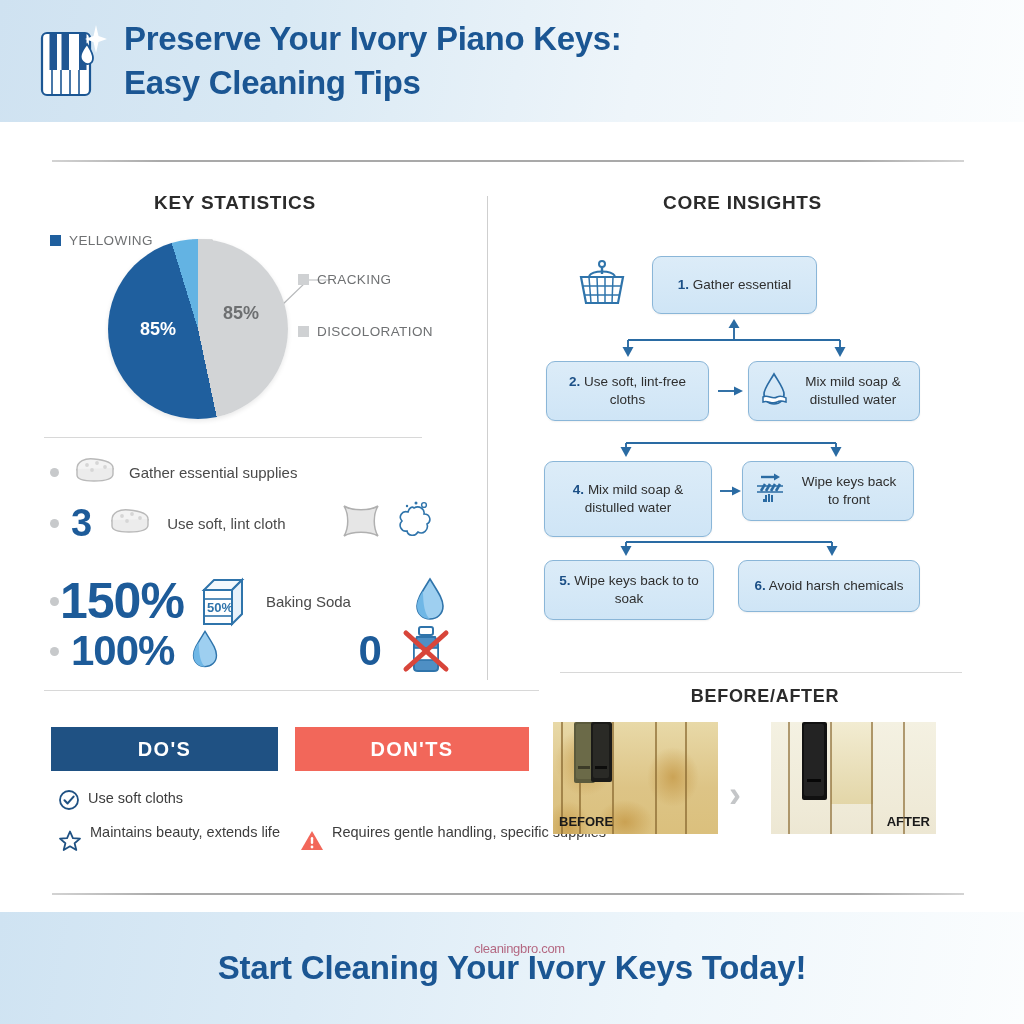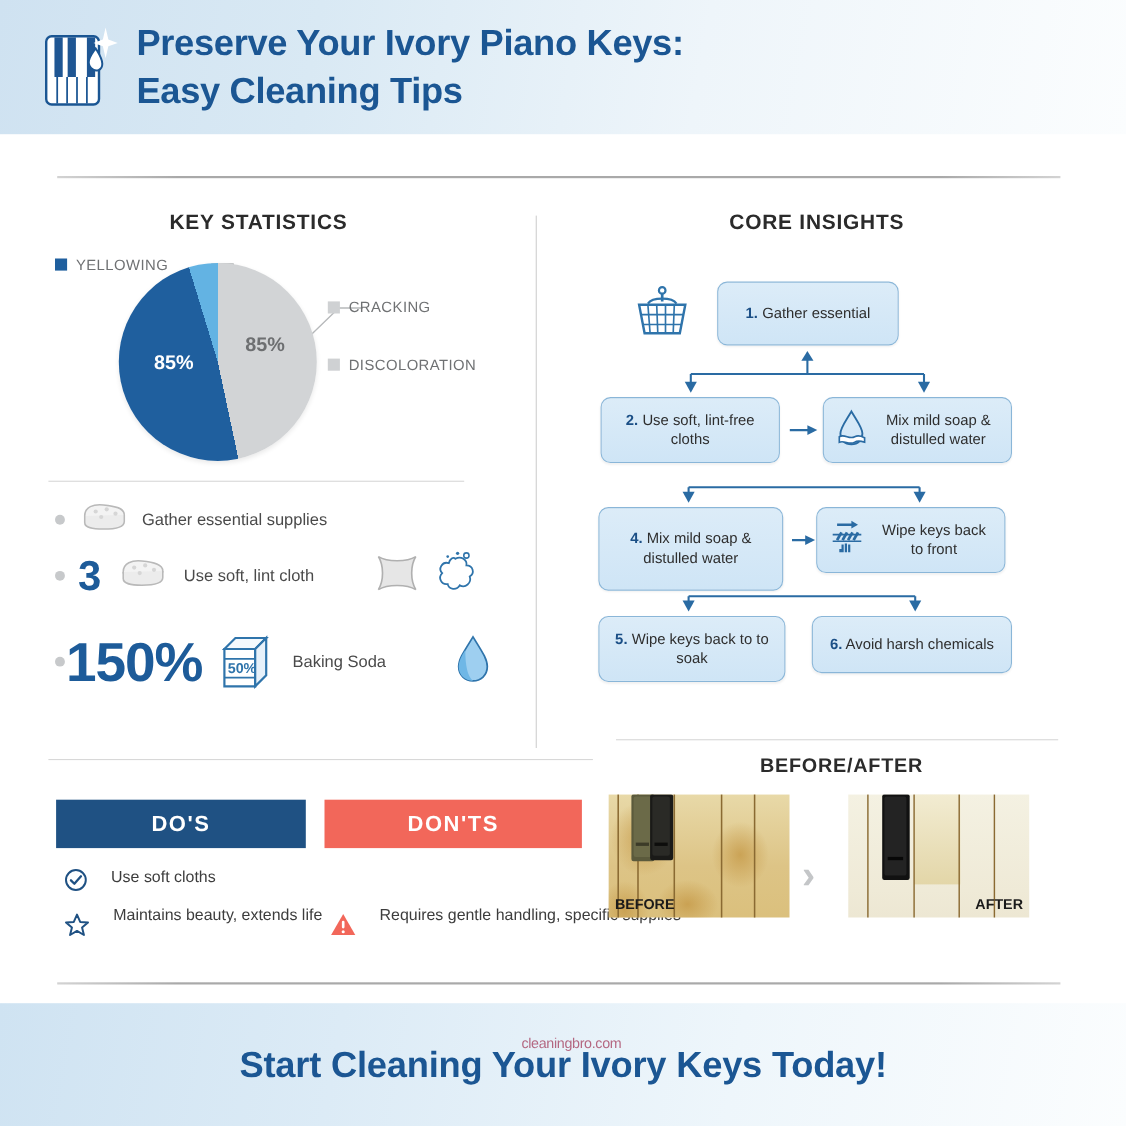--- a/index.html
+++ b/index.html
@@ -114,21 +114,21 @@
   .flow-svg { position: absolute; left: 0; top: 0; width: 400px; height: 385px; pointer-events:none; }
 
   
   .dd-rule { position: absolute; left: 44px; top: 690px; width: 495px; height: 1px; background:#d8d8d8; }
   .dd-head {
     position: absolute; height: 44px; display:flex; align-items:center; justify-content:center;
     color:#fff; font-size: 20px; font-weight: bold; letter-spacing: 1.4px;
   }
   #dos-head  { left: 51px;  top: 727px; width: 227px; background: #1f5183; }
   #donts-head{ left: 295px; top: 727px; width: 234px; background: #f2675a; }
-  .dd-item { position:absolute; display:flex; gap: 21px; align-items:flex-start; }
+  .dd-item { position:absolute; display:flex; gap: 8px; align-items:flex-start; }
   .dd-item .txt { font-size: 14.5px; color: #3d3d3d; line-height:1.28; }
   #do-1   { left: 58px;  top: 789px; }
   #do-2   { left: 58px;  top: 823px; }
   #dont-1 { left: 300px; top: 789px; }
   #dont-2 { left: 300px; top: 823px; }
 
   
   .ba-rule { position:absolute; left:560px; top:672px; width:402px; height:1px; background:#d8d8d8; }
   .ba-wrap { position:absolute; left:553px; top:722px; width:400px; height:146px; }
   .ba-img { position:absolute; top:0; width:165px; height:112px; overflow:hidden; }
@@ -271,20 +271,40 @@
     </span>
     <span class="stat-text" style="margin-left:14px">Baking Soda</span>
     <span style="margin-left:62px">
       <svg width="34" height="48" viewBox="0 0 34 48">
         <path d="M17 4 C9 17 4 24 4 31 C4 39 10 44 17 44 C24 44 30 39 30 31 C30 24 25 17 17 4 Z" fill="#9ecff0" stroke="#2f74ab" stroke-width="1.6"></path>
         <path d="M17 44 C10 44 4 39 4 31 C4 27 6 22 10 16 C10 30 12 40 17 44 Z" fill="#6fb7e6"></path>
       </svg>
     </span>
   </div>
 
+  <div class="stat-row" id="stat-row-4">
+    <span class="bullet"></span>
+    <span class="big-num" style="margin-left:12px;font-size:42px">100%</span>
+    <span style="margin-left:16px">
+      <svg width="30" height="44" viewBox="0 0 34 48">
+        <path d="M17 4 C9 17 4 24 4 31 C4 39 10 44 17 44 C24 44 30 39 30 31 C30 24 25 17 17 4 Z" fill="#9ecff0" stroke="#2f74ab" stroke-width="1.6"></path>
+        <path d="M17 44 C10 44 4 39 4 31 C4 27 6 22 10 16 C10 30 12 40 17 44 Z" fill="#6fb7e6"></path>
+      </svg>
+    </span>
+    <span class="big-num" style="margin-left:138px;font-size:42px">0</span>
+    <span style="margin-left:18px">
+      <svg width="54" height="54" viewBox="0 0 54 54">
+        <rect x="20" y="5" width="14" height="8" rx="2" fill="#ffffff" stroke="#2f74ab" stroke-width="2"></rect>
+        <path d="M18 15 L36 15 L39 22 L39 46 C39 48 37 49 35 49 L19 49 C17 49 15 48 15 46 L15 22 Z" fill="#4e8fc4" stroke="#2f74ab" stroke-width="2"></path>
+        <rect x="15" y="26" width="24" height="12" fill="#ffffff" stroke="#2f74ab" stroke-width="1.6"></rect>
+        <line x1="7" y1="11" x2="47" y2="47" stroke="#d8453a" stroke-width="5" stroke-linecap="round"></line>
+        <line x1="47" y1="11" x2="7" y2="47" stroke="#d8453a" stroke-width="5" stroke-linecap="round"></line>
+      </svg>
+    </span>
+  </div>
 
   <div class="flow">
     <span class="basket-icon-pos">
       <svg width="54" height="50" viewBox="0 0 54 50">
         <path d="M27 4 L27 14" stroke="#2f74ab" stroke-width="2.4"></path>
         <circle cx="27" cy="4" r="3" fill="#ffffff" stroke="#2f74ab" stroke-width="2"></circle>
         <path d="M14 16 C18 10 36 10 40 16" fill="none" stroke="#2f74ab" stroke-width="2"></path>
         <path d="M6 17 L48 17 L43 43 L11 43 Z" fill="#ffffff" stroke="#2f74ab" stroke-width="2.2"></path>
         <line x1="14" y1="17" x2="16" y2="43" stroke="#2f74ab" stroke-width="1.5"></line>
         <line x1="22" y1="17" x2="23" y2="43" stroke="#2f74ab" stroke-width="1.5"></line>

